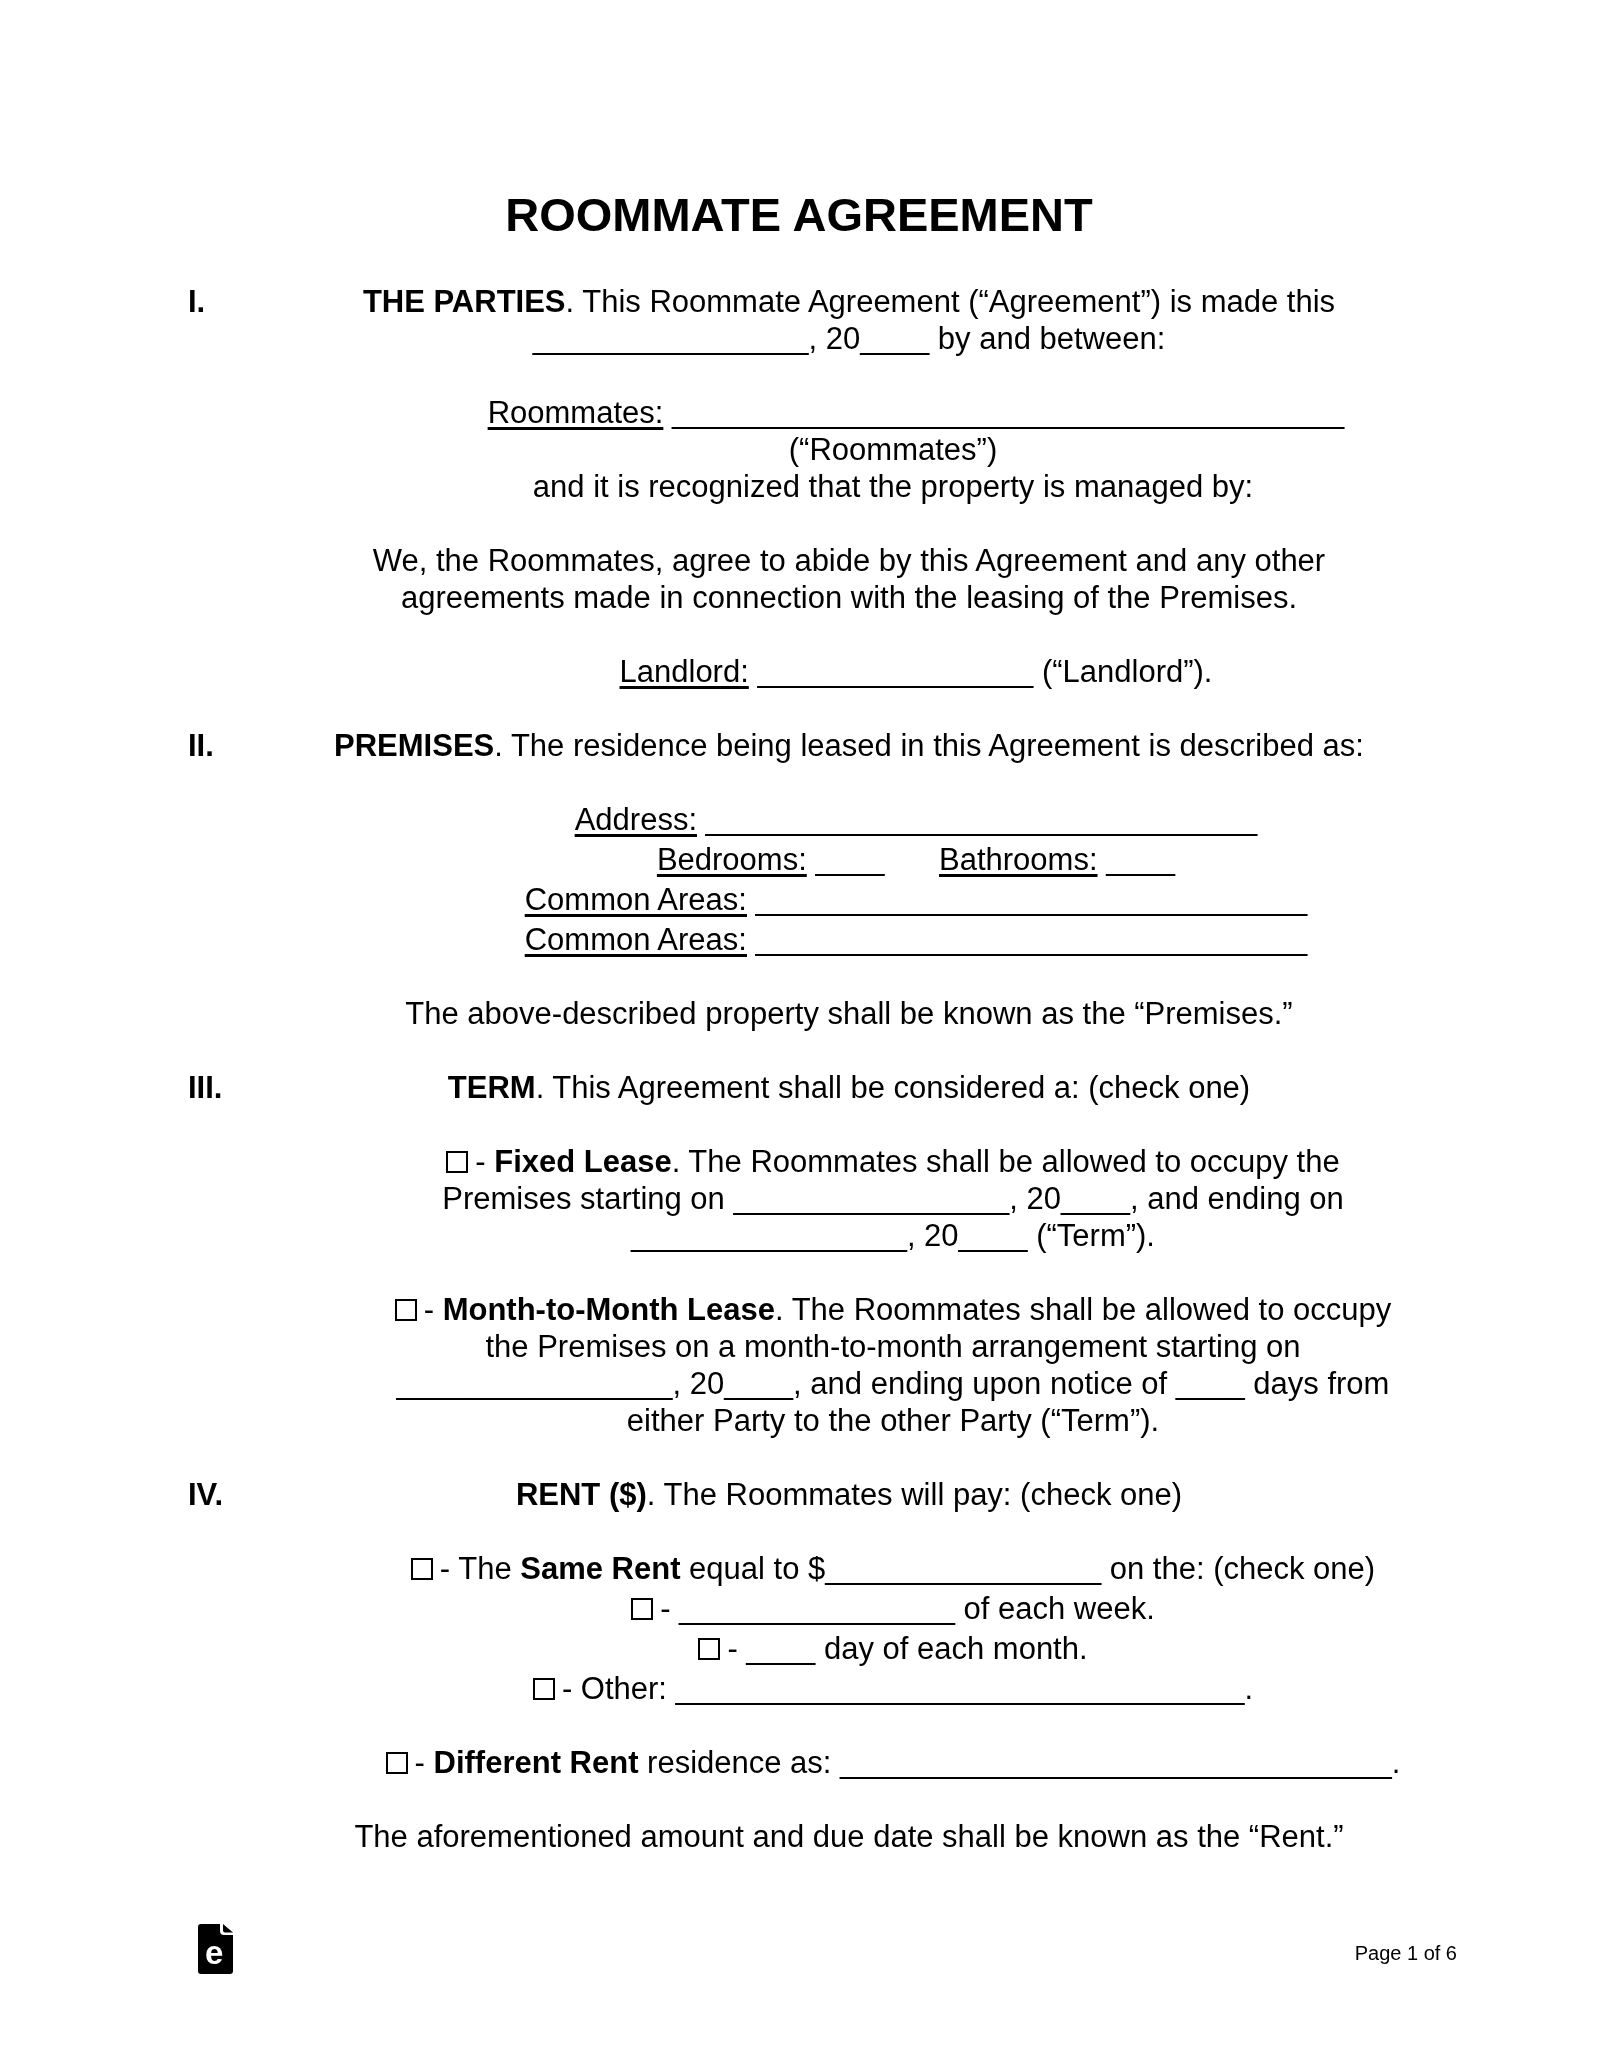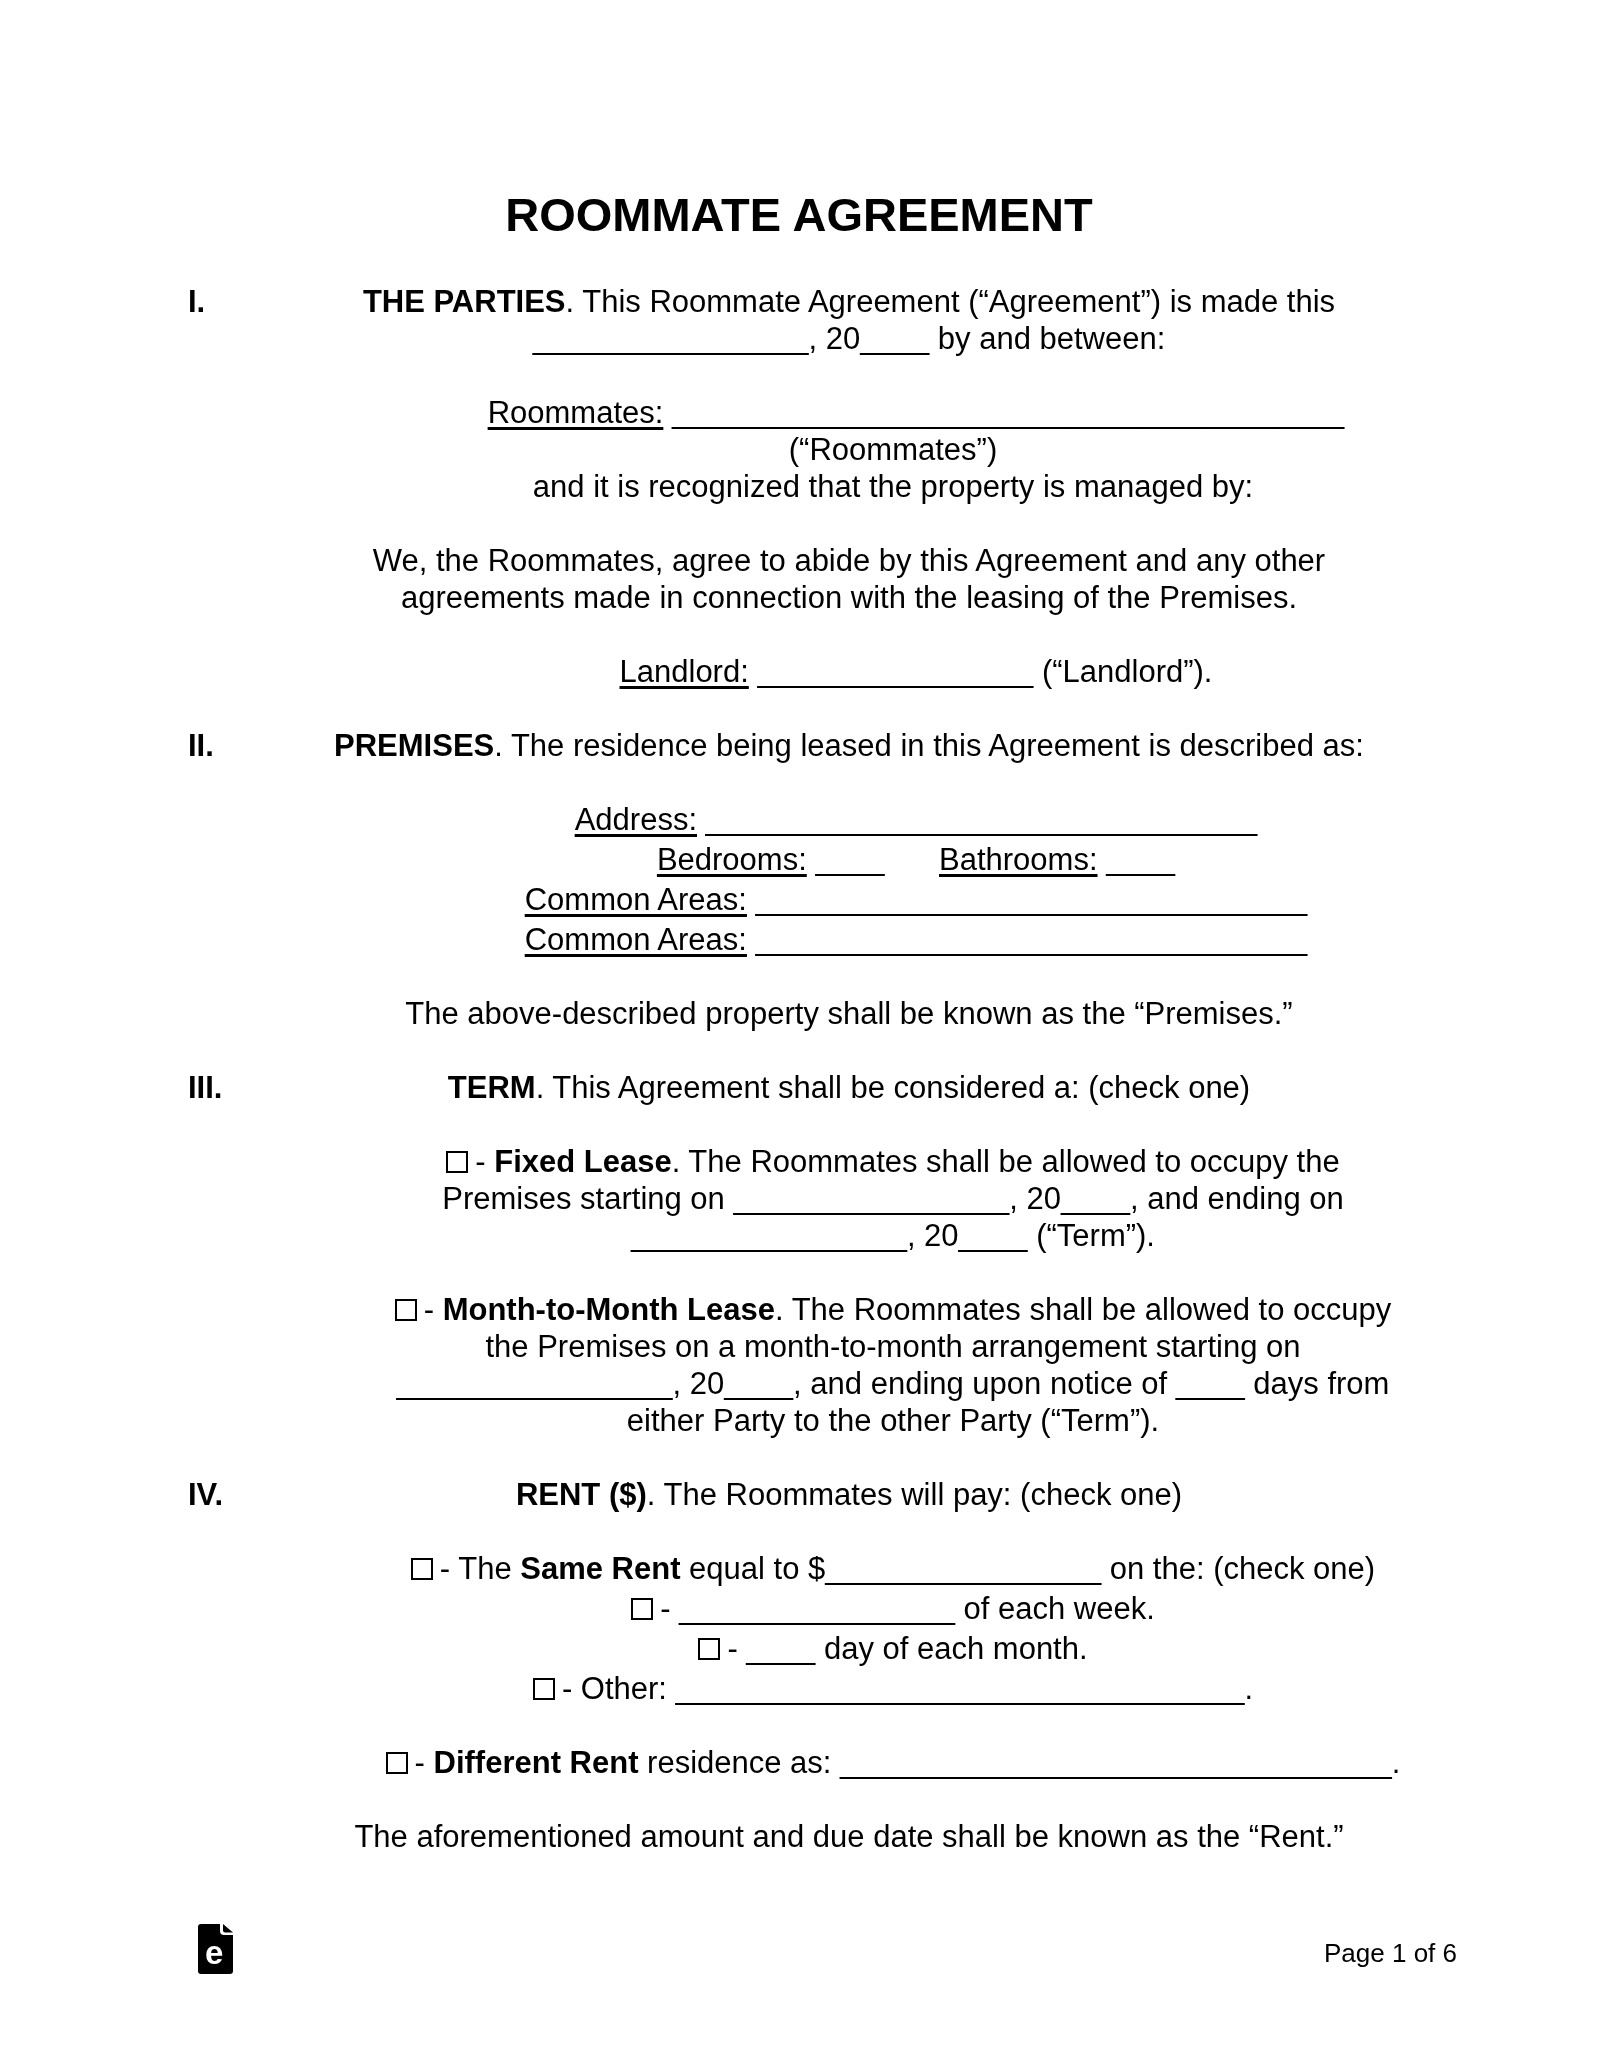--- a/index.html
+++ b/index.html
@@ -26,21 +26,21 @@
   .subindent { margin-left:94px; }
   .line { margin:0 0 3px 0; }
   .ul { text-decoration:underline; text-underline-offset:4px;margin-left:46px; }
   b { font-weight:bold; }
   .cb {
     display:inline-block; width:18px; height:18px;
     border:2px solid #000; margin-right:7px;
     vertical-align:-1px; background:#fff;
   }
   .logo { position:absolute; left:198px; top:1924px; width:35px; height:50px; }
-  .pagenum { position:absolute; right:143px; top:1938px; font-size:26px; line-height:30px; }
+  .pagenum { position:absolute; right:143px; top:1938px; font-size:20px; line-height:30px; }
 </style>
 </head>
 <body>
 
 <div class="page">
 
   <h1 class="title">ROOMMATE AGREEMENT</h1>
 
   <section class="sec">
     <div class="num">I.</div>

